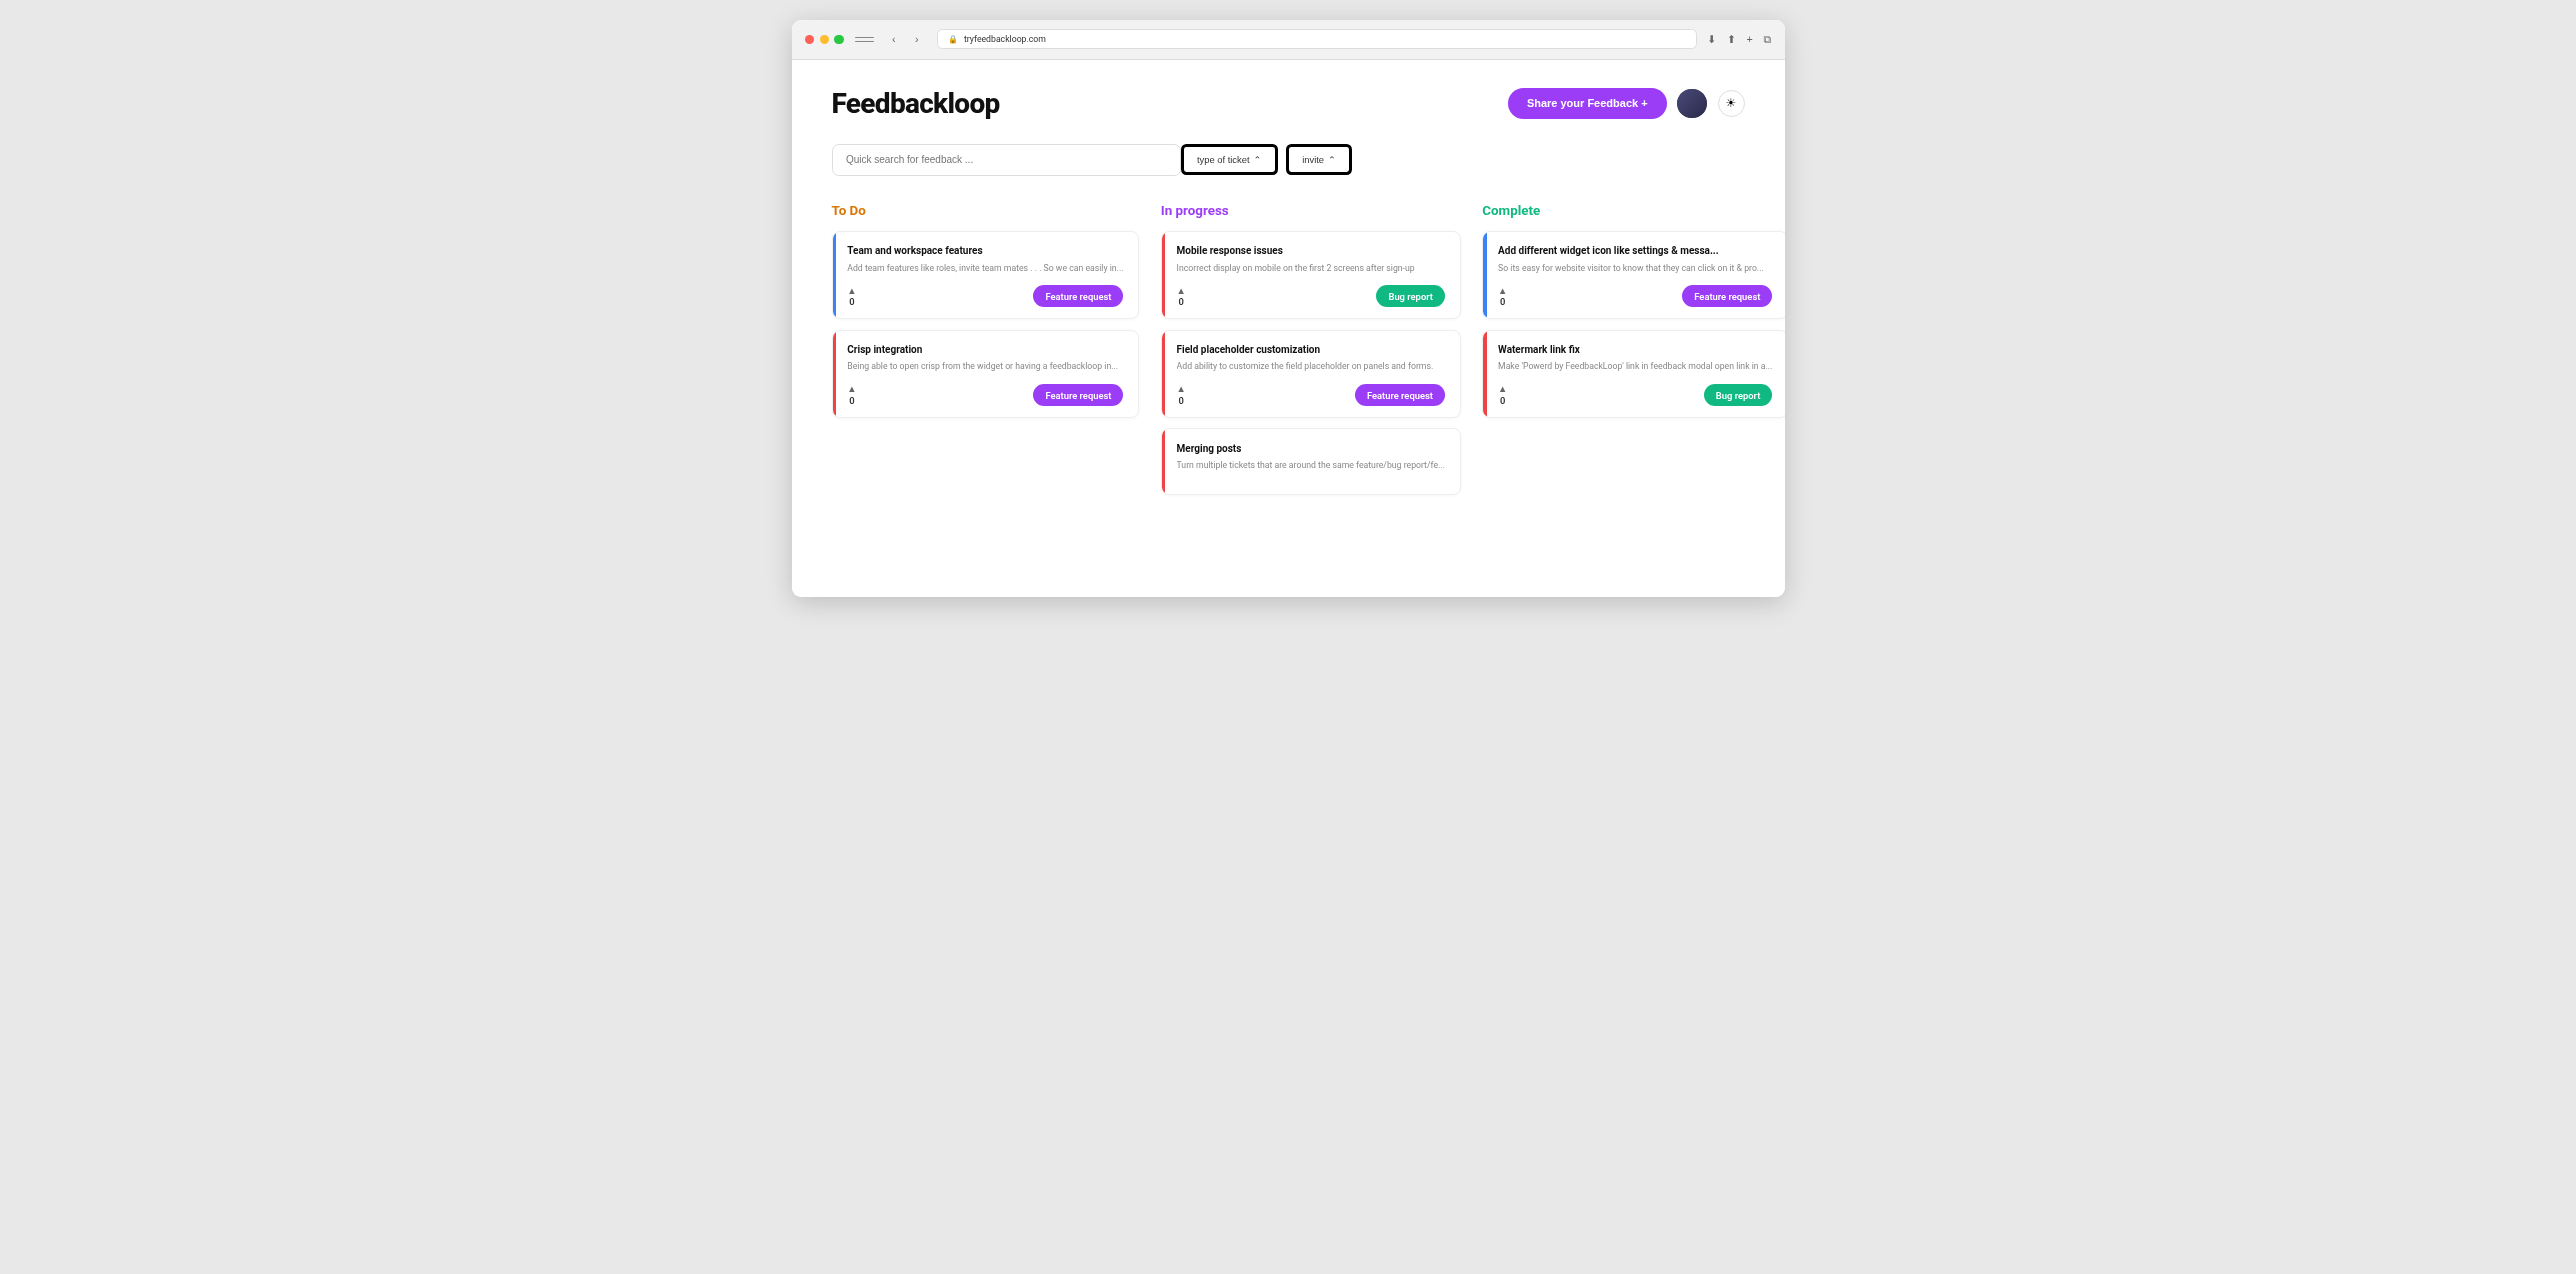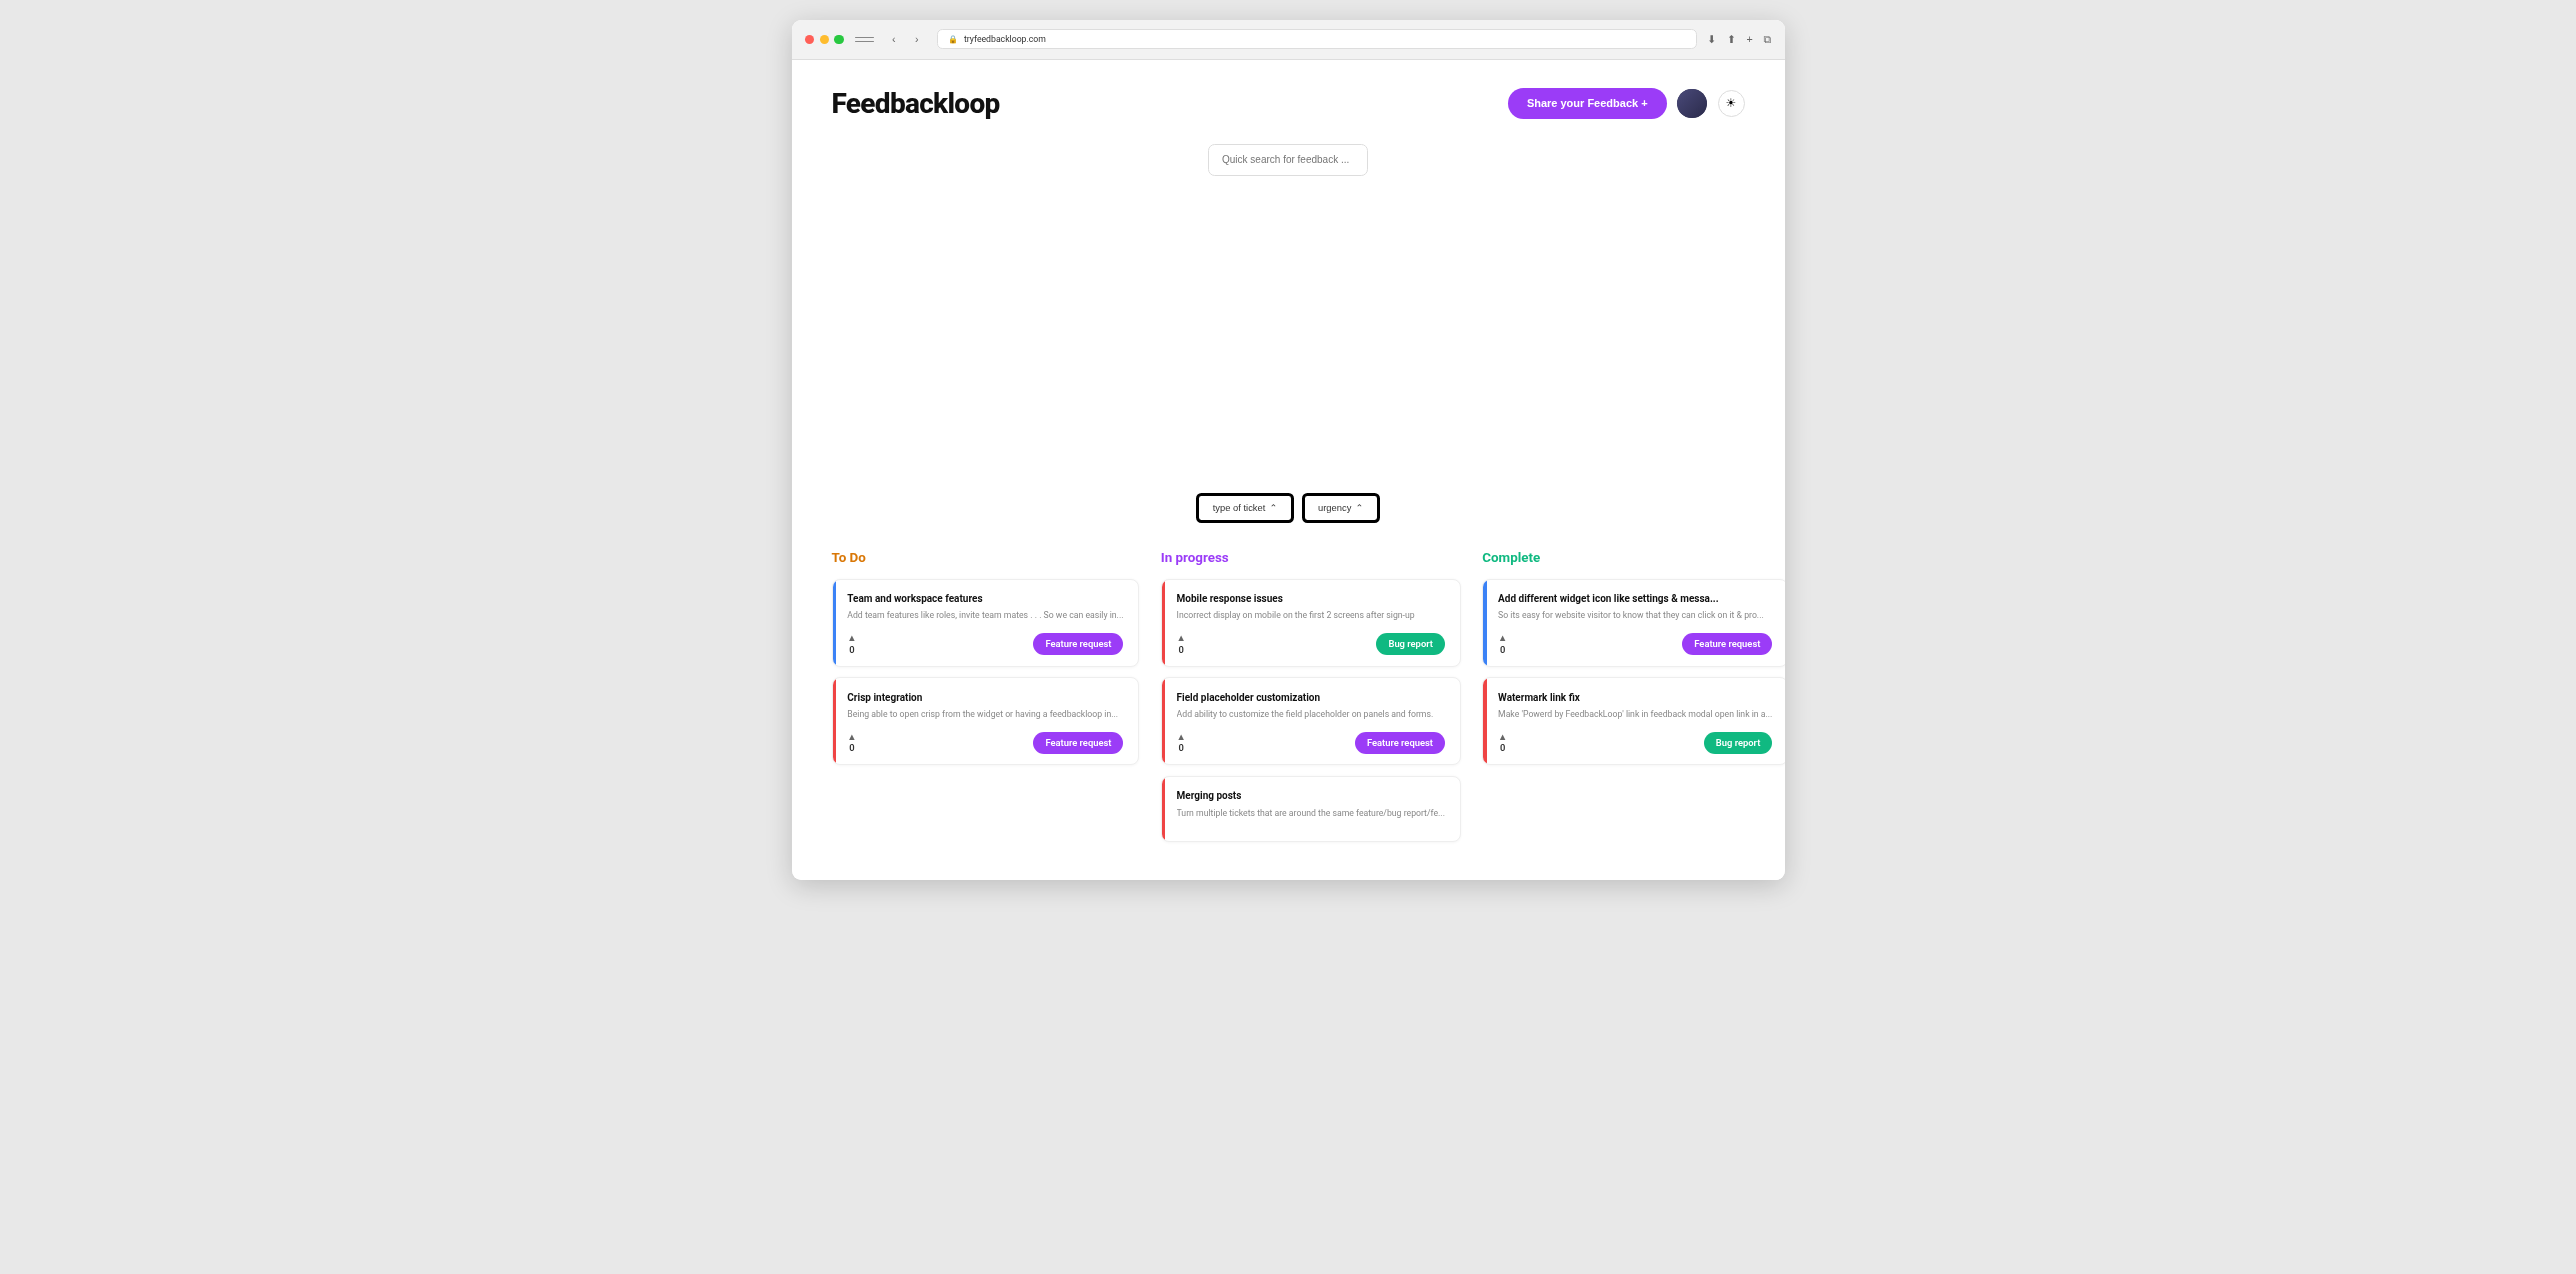--- a/index.html
+++ b/index.html
@@ -112,23 +112,21 @@
       border: 0.7px solid #ddd;
       background: #fff;
       cursor: pointer;
       display: flex; align-items: center; justify-content: center;
       font-size: 12px;
     }
 
     .search-filters {
       display: flex;
       align-items: center;
-      justify-content: space-between;
       margin-bottom: 27px;
-      flex-direction: column;
     }
     .search-input-wrap {
       flex: 0 0 349px;
     }
     .search-input {
       width: 100%;
       padding: 9.4px 13.4px;
       border: 1px solid #ddd;
       border-radius: 6.7px;
       font-size: 10px;
@@ -299,21 +297,21 @@
     <div class="search-filters">
       <div class="search-input-wrap">
         <input class="search-input" type="text" placeholder="Quick search for feedback ..." style="">
       </div>
       <div class="filter-btns">
         <button class="filter-btn">
           <span>type of ticket</span>
           <span>⌃</span>
         </button>
         <button class="filter-btn">
-          <span>urgency</span>
+          <span>invite</span>
           <span>⌃</span>
         </button>
       </div>
     </div>
 
     <div class="kanban-board">
 
       <div class="kanban-col col-todo">
         <div class="kanban-col-header">To Do</div>
 

